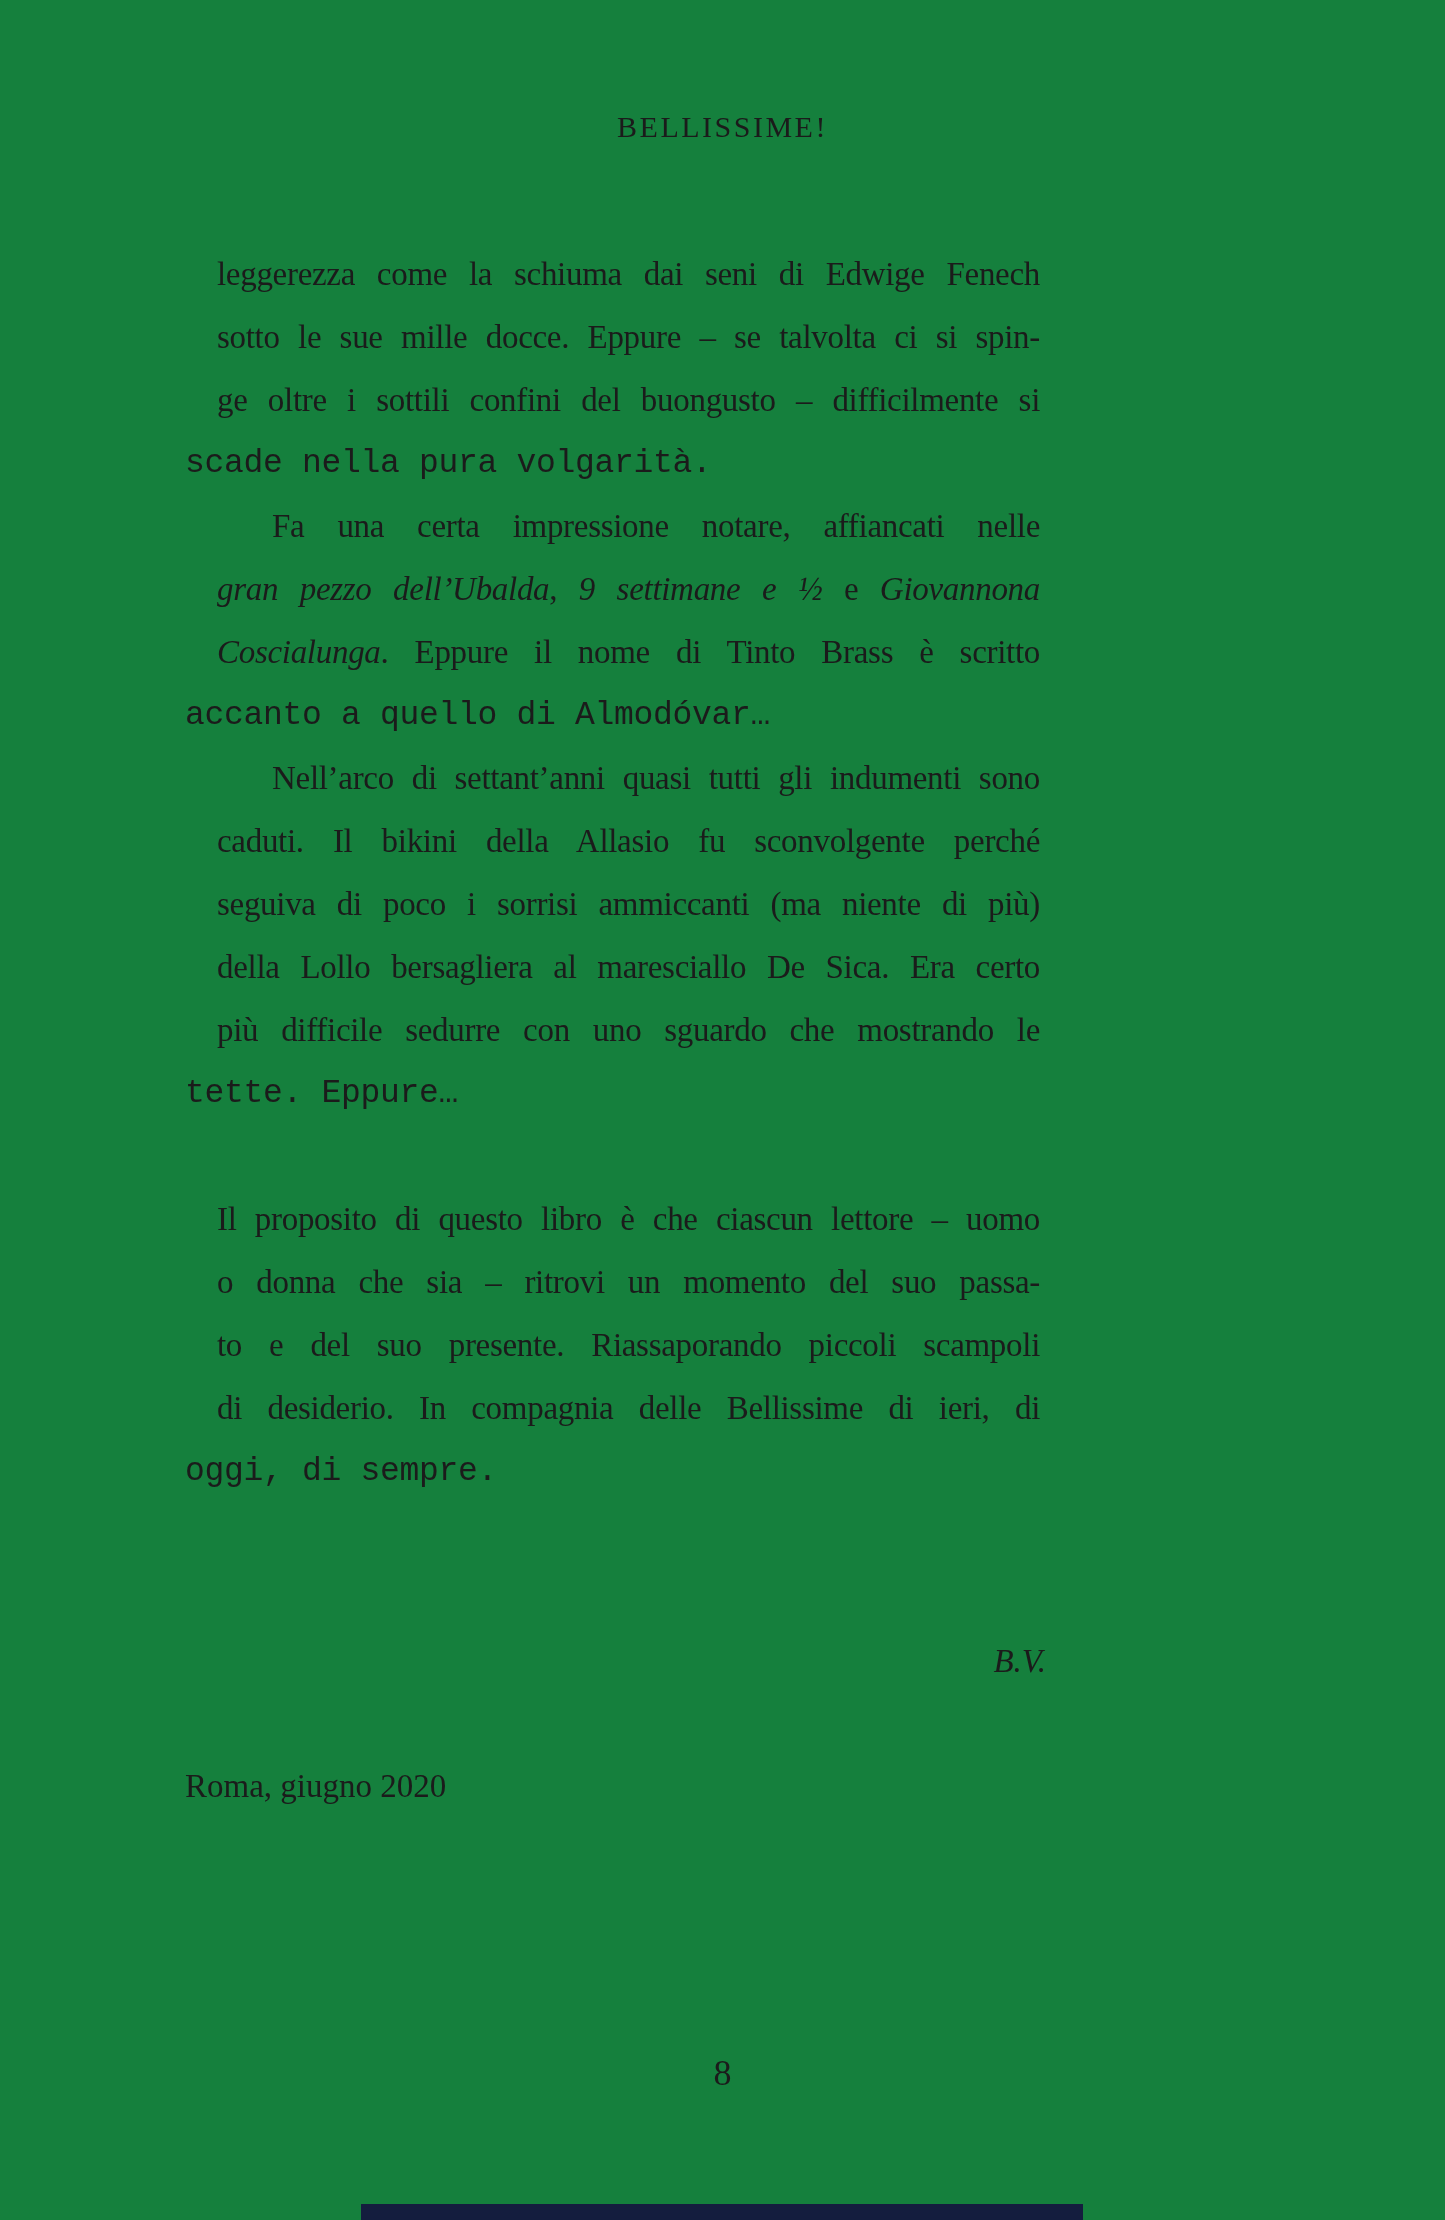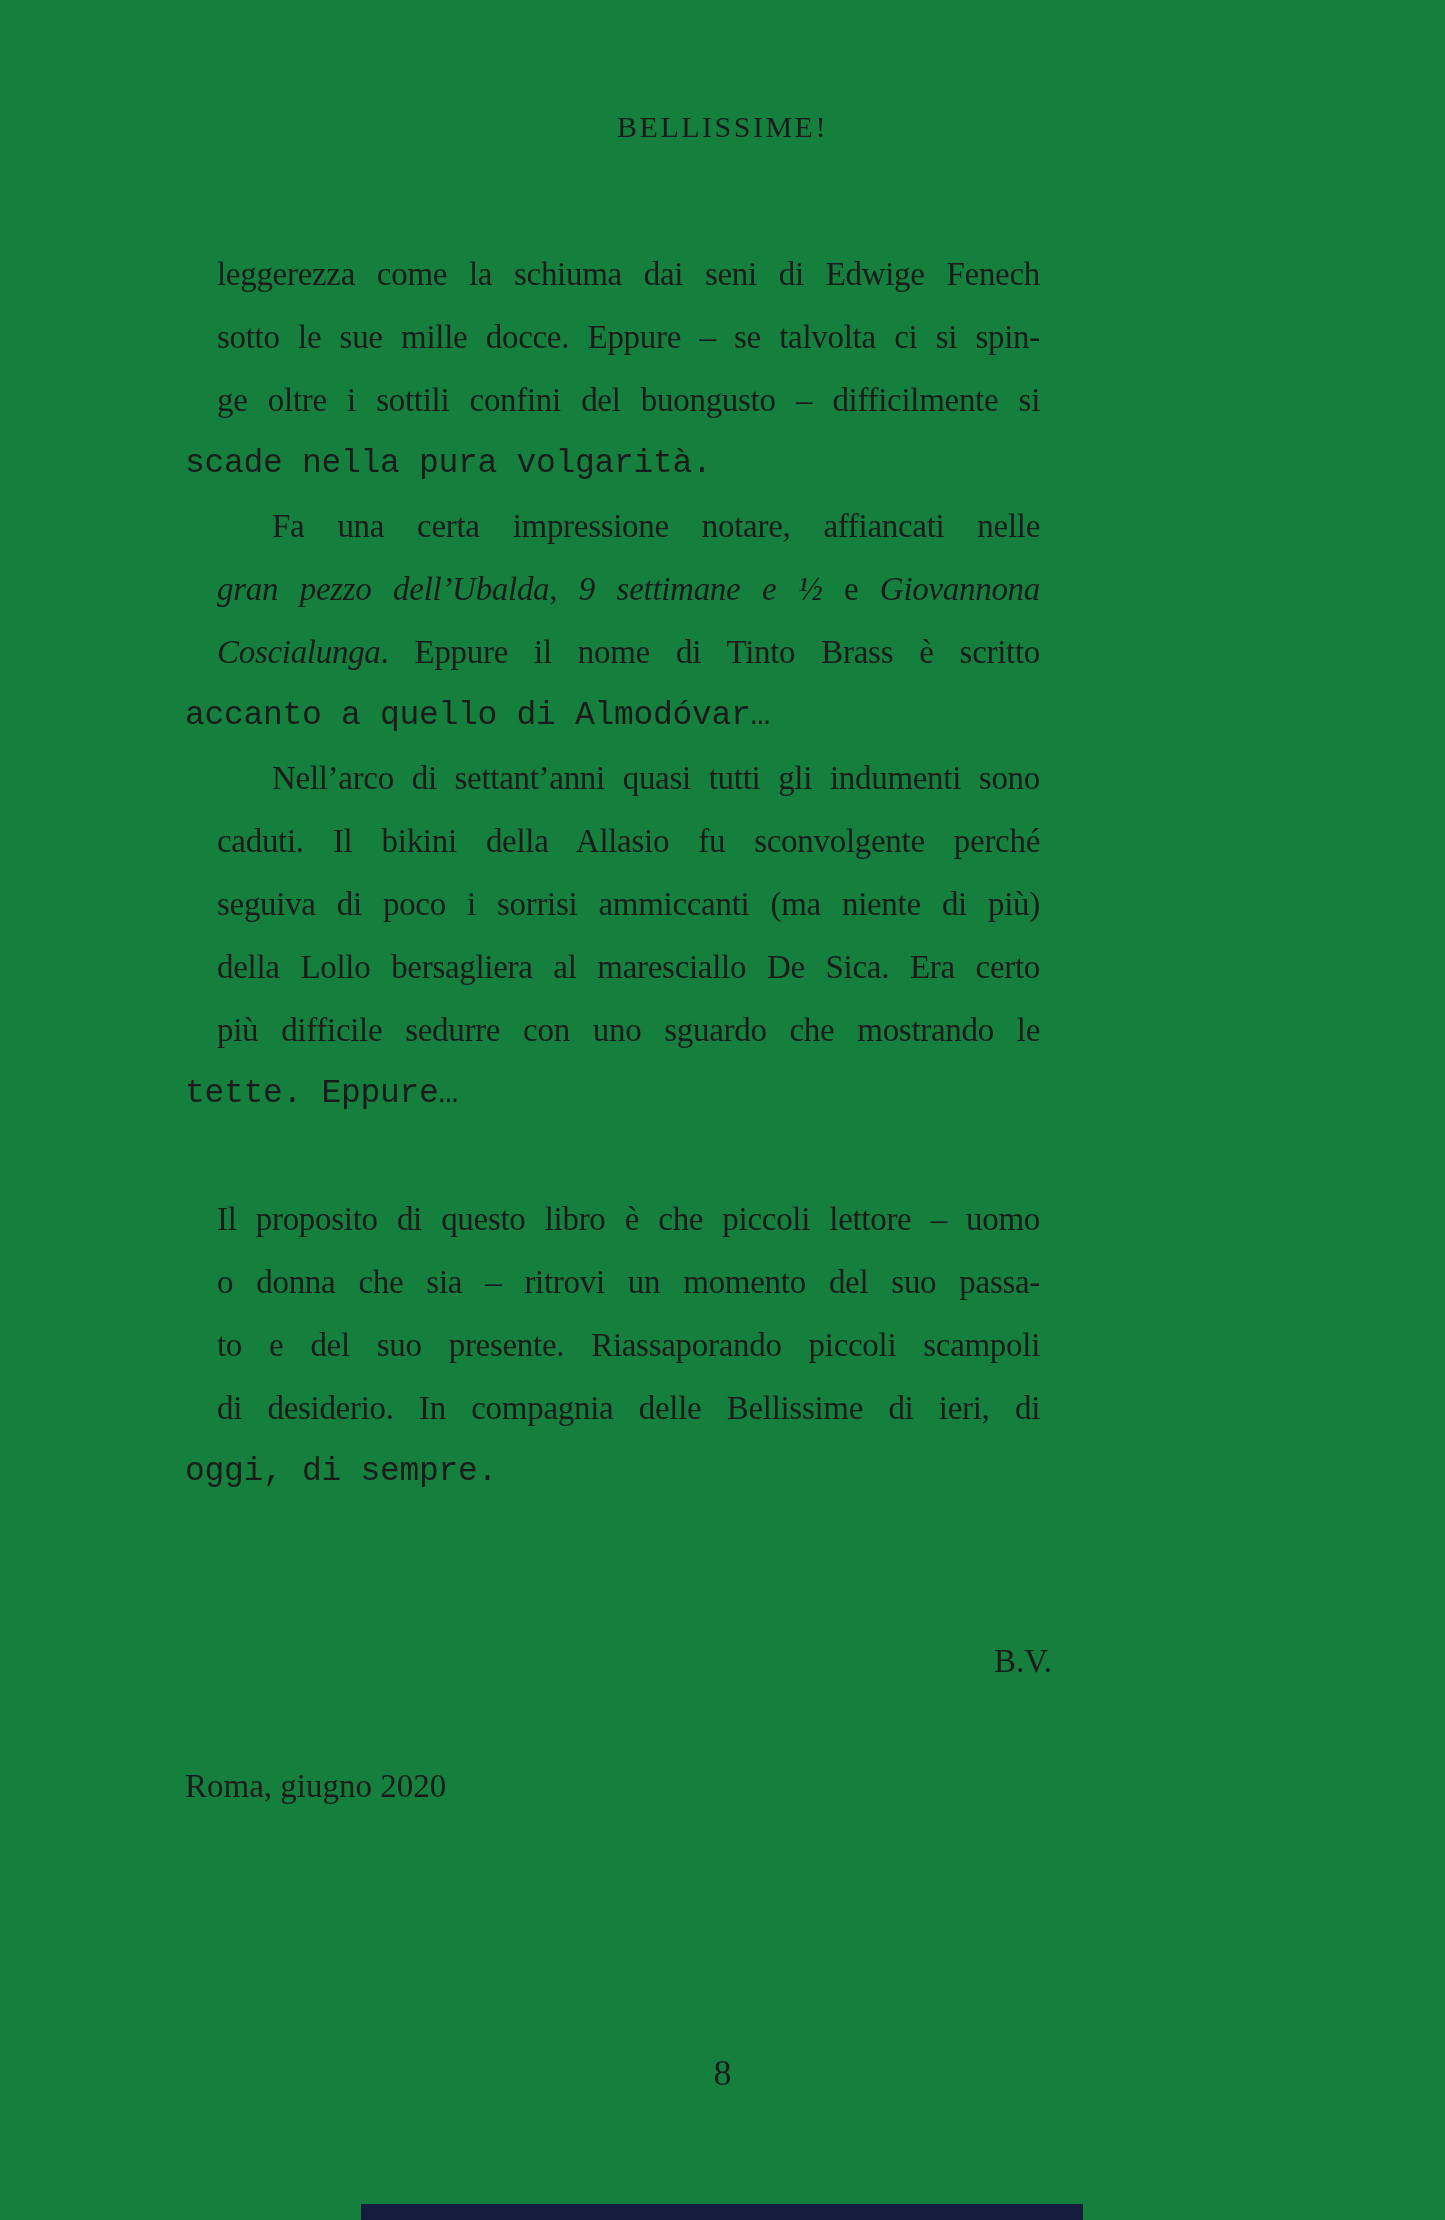--- a/index.html
+++ b/index.html
@@ -54,26 +54,27 @@
   .line.indent {
     padding-left: 55px;
   }
   .line.blank {  }
   .it {
     font-style: italic;
   }
   .signature {
     position: absolute;
     top: 1630px;
-    left: 197px;
+    left: 191px;
     width: 855px;
     height: 63px;
     line-height: 63px;
     font-size: 33px;
     text-align: right;
+    font-style: italic;
   }
   .dateline {
     position: absolute;
     top: 1755px;
     left: 185px;
     width: 855px;
     height: 63px;
     line-height: 63px;
     font-size: 33px;
     text-align: left;
@@ -113,21 +114,21 @@
       <div class="line just"><span class="it">gran pezzo dell’Ubalda</span><span>, </span><span class="it">9 settimane e ½</span><span> e </span><span class="it">Giovannona</span></div>
       <div class="line just"><span class="it">Coscialunga</span><span>. Eppure il nome di Tinto Brass è scritto</span></div>
       <div class="line last"><span>accanto a quello di Almodóvar…</span></div>
       <div class="line just indent"><span>Nell’arco di settant’anni quasi tutti gli indumenti sono</span></div>
       <div class="line just"><span>caduti. Il bikini della Allasio fu sconvolgente perché</span></div>
       <div class="line just"><span>seguiva di poco i sorrisi ammiccanti (ma niente di più)</span></div>
       <div class="line just"><span>della Lollo bersagliera al maresciallo De Sica. Era certo</span></div>
       <div class="line just"><span>più difficile sedurre con uno sguardo che mostrando le</span></div>
       <div class="line last"><span>tette. Eppure…</span></div>
       <div class="line blank"></div>
-      <div class="line just"><span>Il proposito di questo libro è che piccoli lettore – uomo</span></div>
+      <div class="line just"><span>Il proposito di questo libro è che ciascun lettore – uomo</span></div>
       <div class="line just"><span>o donna che sia – ritrovi un momento del suo passa-</span></div>
       <div class="line just"><span>to e del suo presente. Riassaporando piccoli scampoli</span></div>
       <div class="line just"><span>di desiderio. In compagnia delle Bellissime di ieri, di</span></div>
       <div class="line last"><span>oggi, di sempre.</span></div>
     </div>
 
   <div class="signature">B.V.</div>
 
   <div class="dateline">Roma, giugno 2020</div>
 

